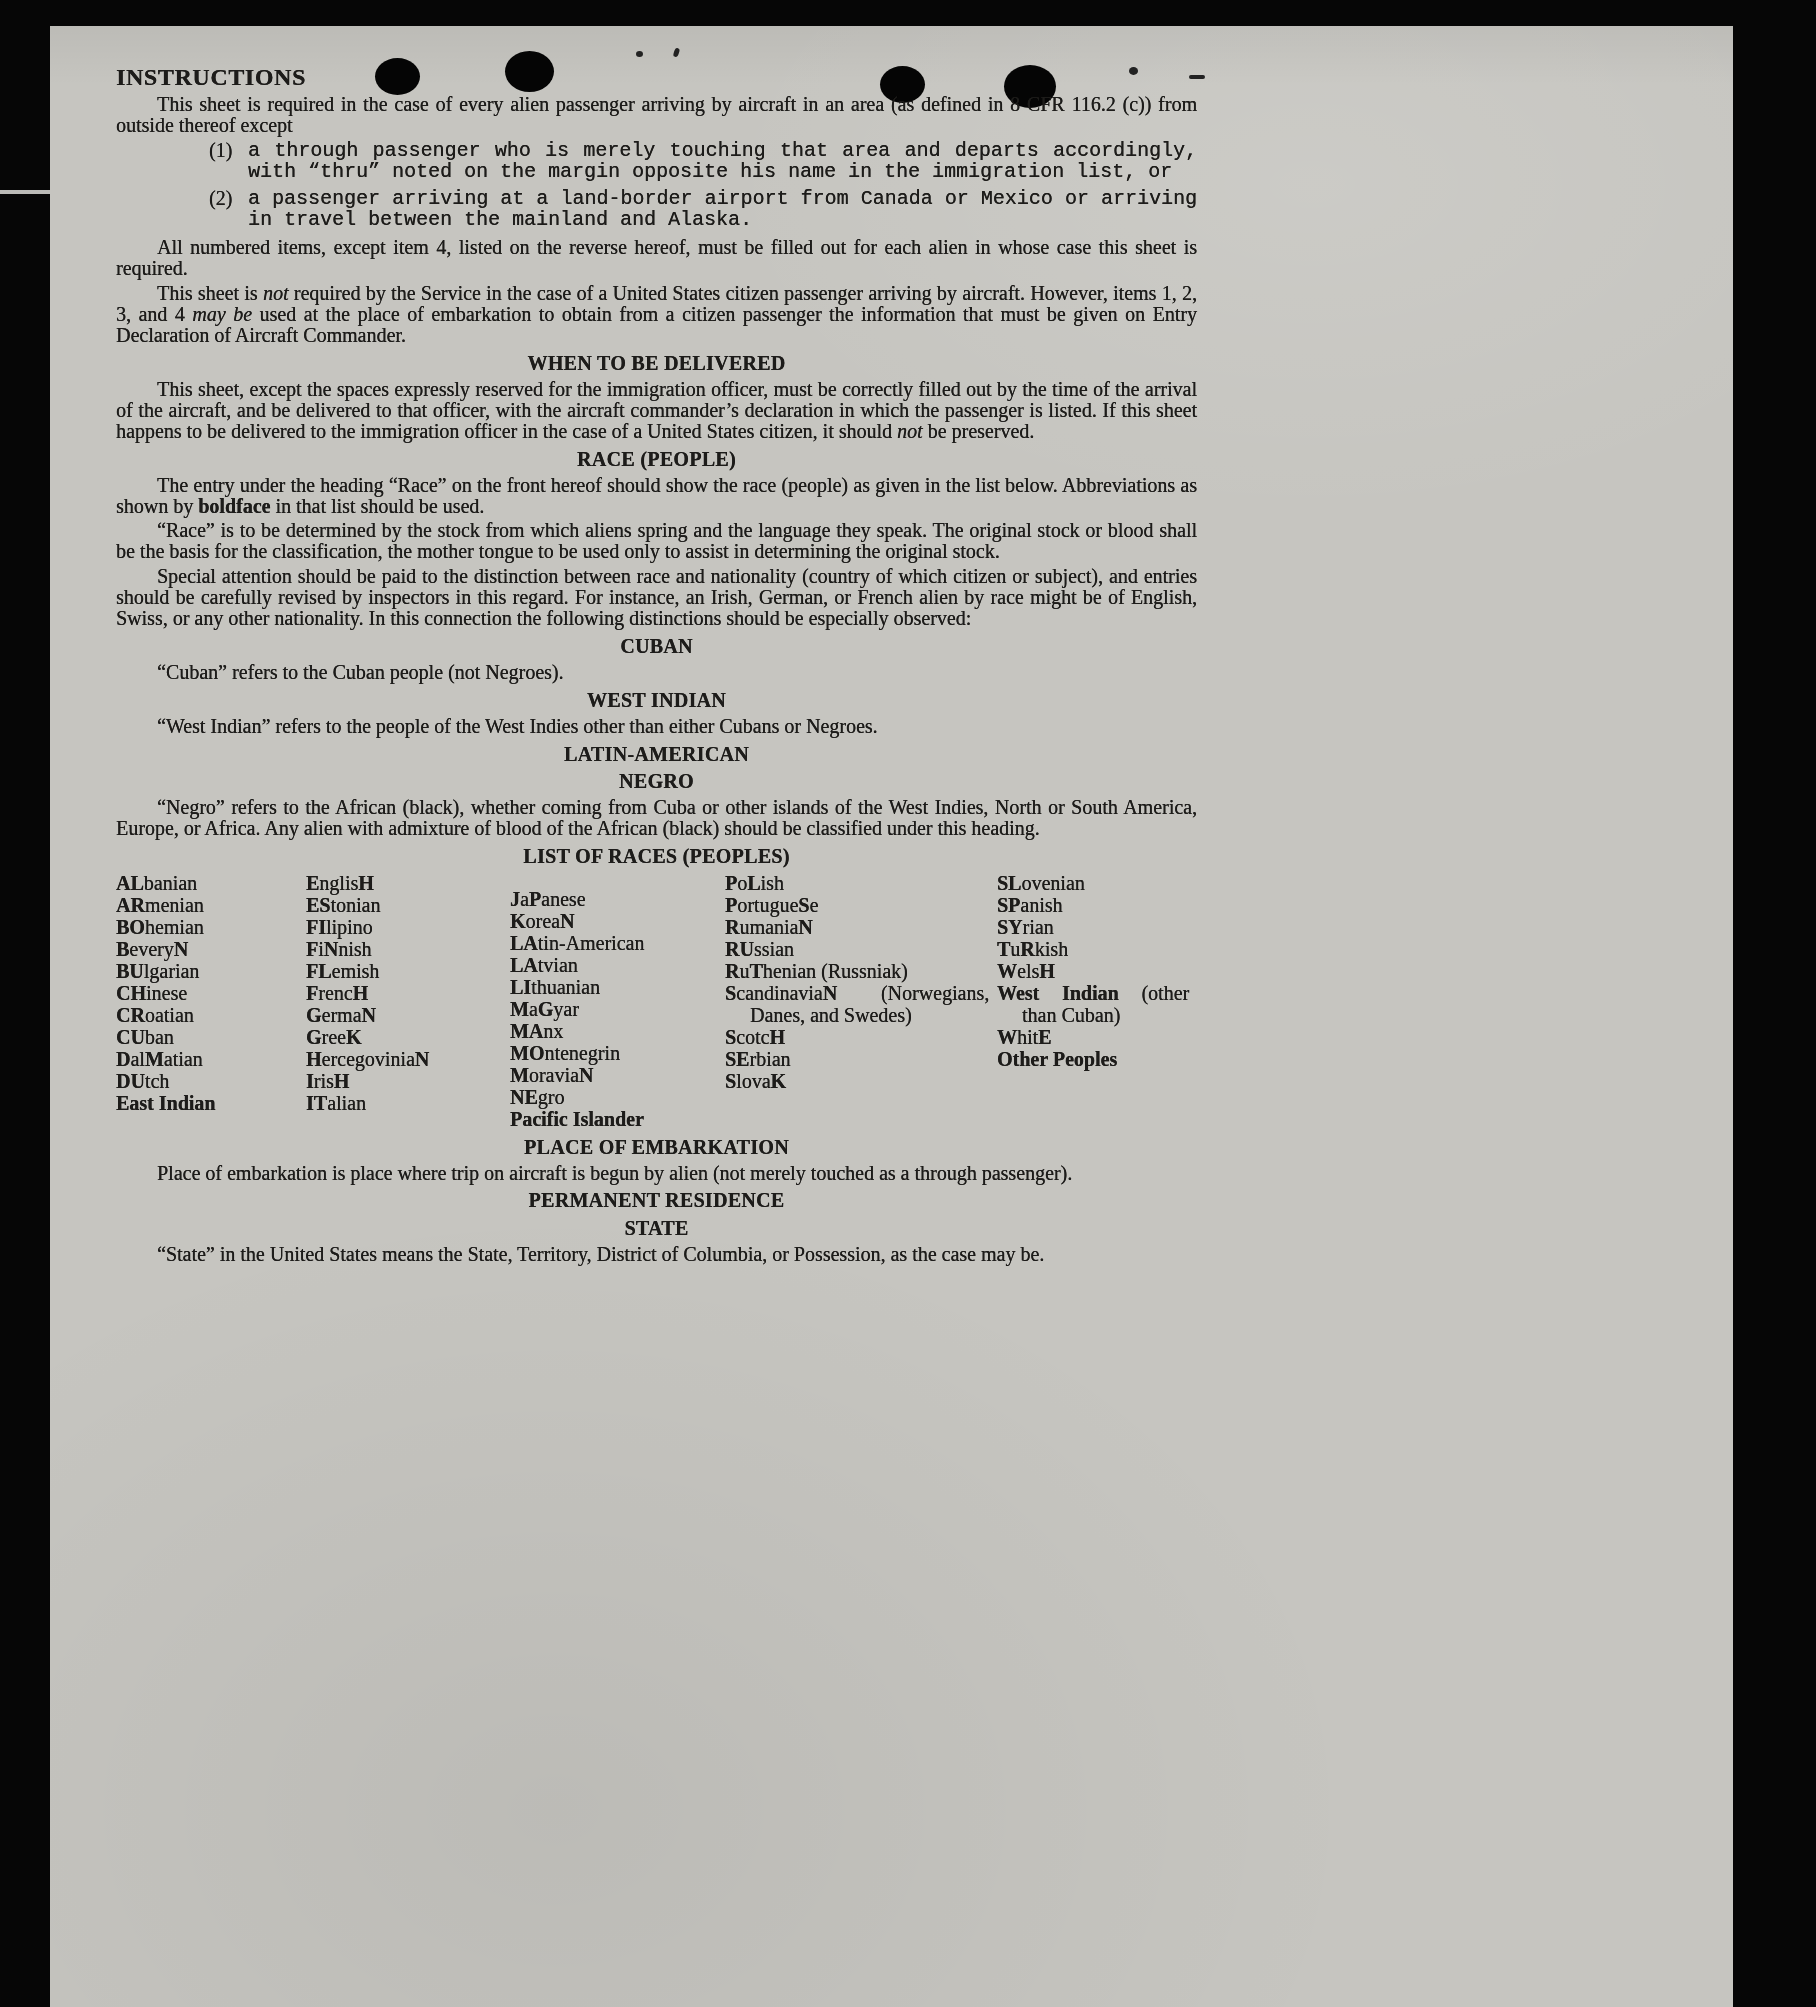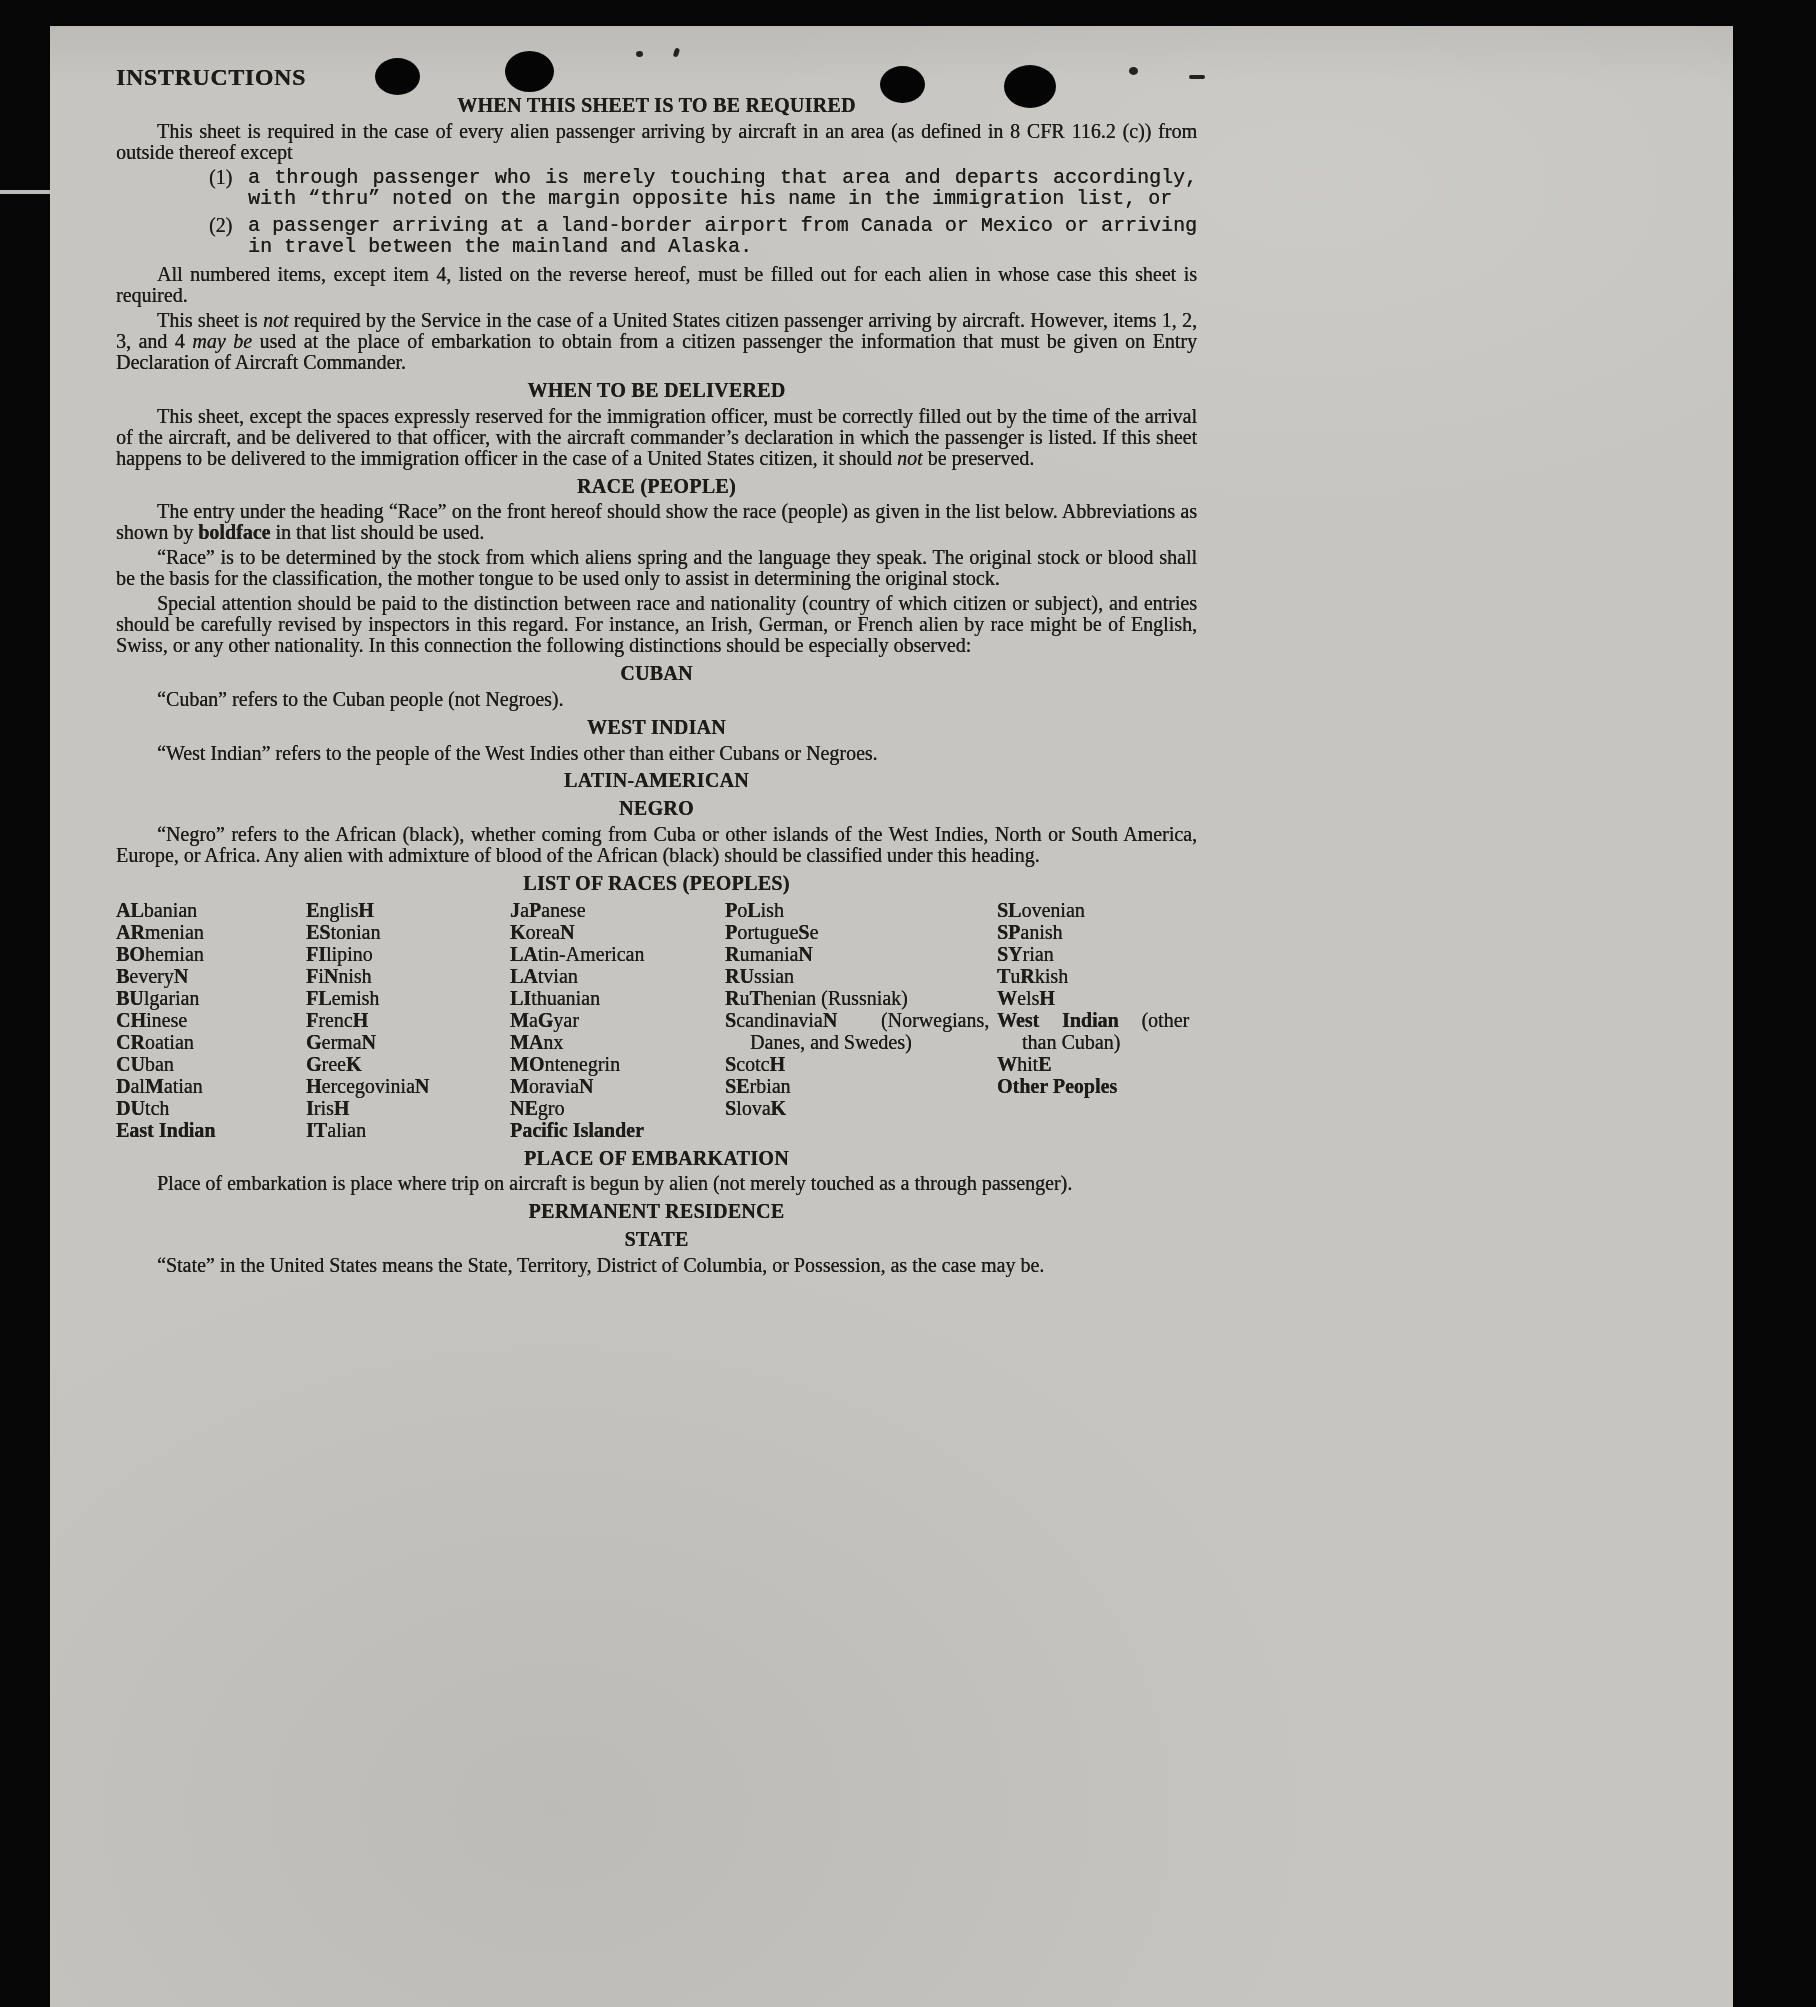--- a/index.html
+++ b/index.html
@@ -34,21 +34,21 @@
     margin: 6.8px 0 4.9px; letter-spacing: 0.3px;
   }
   p.para { margin: 0 0 3.9px; text-indent: 41px; }
   .list-item { display: flex; margin: 1.9px 0 6.8px 93px; }
   .list-num { flex: 0 0 39px; }
   .li-text { flex: 1; text-align: justify; font-family: Liberation Mono, monospace; }
   .races { display: flex; margin: 2.9px 0 1.9px; line-height: 22px; }
   .race-col { flex: none; }
   .race-col:nth-child(1) { width: 190px; }
   .race-col:nth-child(2) { width: 204px; }
-  .race-col:nth-child(3) { width: 215px; }
+  .race-col:nth-child(3) { width: 215px; margin-top: 16px; }
   .race-col:nth-child(4) { width: 272px; }
   .race-col:nth-child(5) { width: 200px; }
   .race-item { padding-left: 25px; text-indent: -25px; padding-right: 7.8px; }
   .rb { font-weight: bold; }
   .seg-i { font-style: italic; }
   .seg-b { font-weight: bold; }
   .hole { position: absolute; background: #050505; border-radius: 50%; }
   .hole-1 { left: 325px; top: 32px; width: 45px; height: 37px; }
   .hole-2 { left: 455px; top: 25px; width: 49px; height: 41px; }
   .hole-3 { left: 830px; top: 40px; width: 45px; height: 37px; }
@@ -73,21 +73,20 @@
   <div class="hole hole-4"></div>
   <div class="mark mark-dot1"></div>
   <div class="mark mark-dot2"></div>
   <div class="mark mark-dot3"></div>
   <div class="mark mark-dash"></div>
 
   <div class="content">
 
     <div class="title">INSTRUCTIONS</div>
 
-    <div class="shead">WHEN THIS SHEET IS TO BE REQUIRED</div>
     <p class="para">This sheet is required in the case of every alien passenger arriving by aircraft in an area (as defined in 8 CFR 116.2 (c)) from outside thereof except</p>
 
     <div class="list-item">
       <span class="list-num">(1)</span>
       <span class="li-text">a through passenger who is merely touching that area and departs accordingly, with “thru” noted on the margin opposite his name in the immigration list, or</span>
     </div>
     <div class="list-item">
       <span class="list-num">(2)</span>
       <span class="li-text">a passenger arriving at a land-border airport from Canada or Mexico or arriving in travel between the mainland and Alaska.</span>
     </div>

